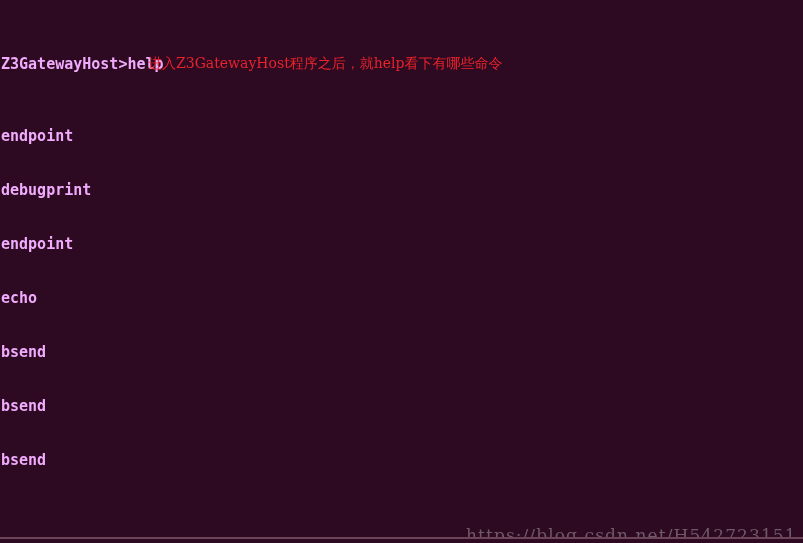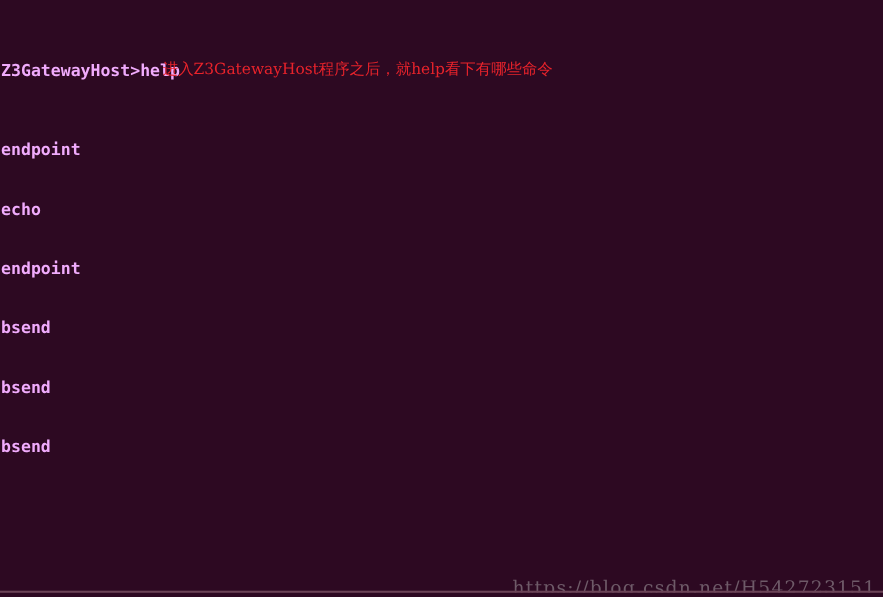--- a/index.html
+++ b/index.html
@@ -85,22 +85,23 @@
 </head>
 <body>
 
 <div id="terminal">
 
   <div id="screen">
 
     <div class="line">Z3GatewayHost&gt;help</div>
 
     <div class="line">endpoint</div>
+    <div class="line">debugprint</div>
+    <div class="line">endpoint</div>
     <div class="line">echo</div>
-    <div class="line">endpoint</div>
     <div class="line">bsend</div>
     <div class="line">bsend</div>
     <div class="line">bsend</div>
     
     
     
     
     
     
     

